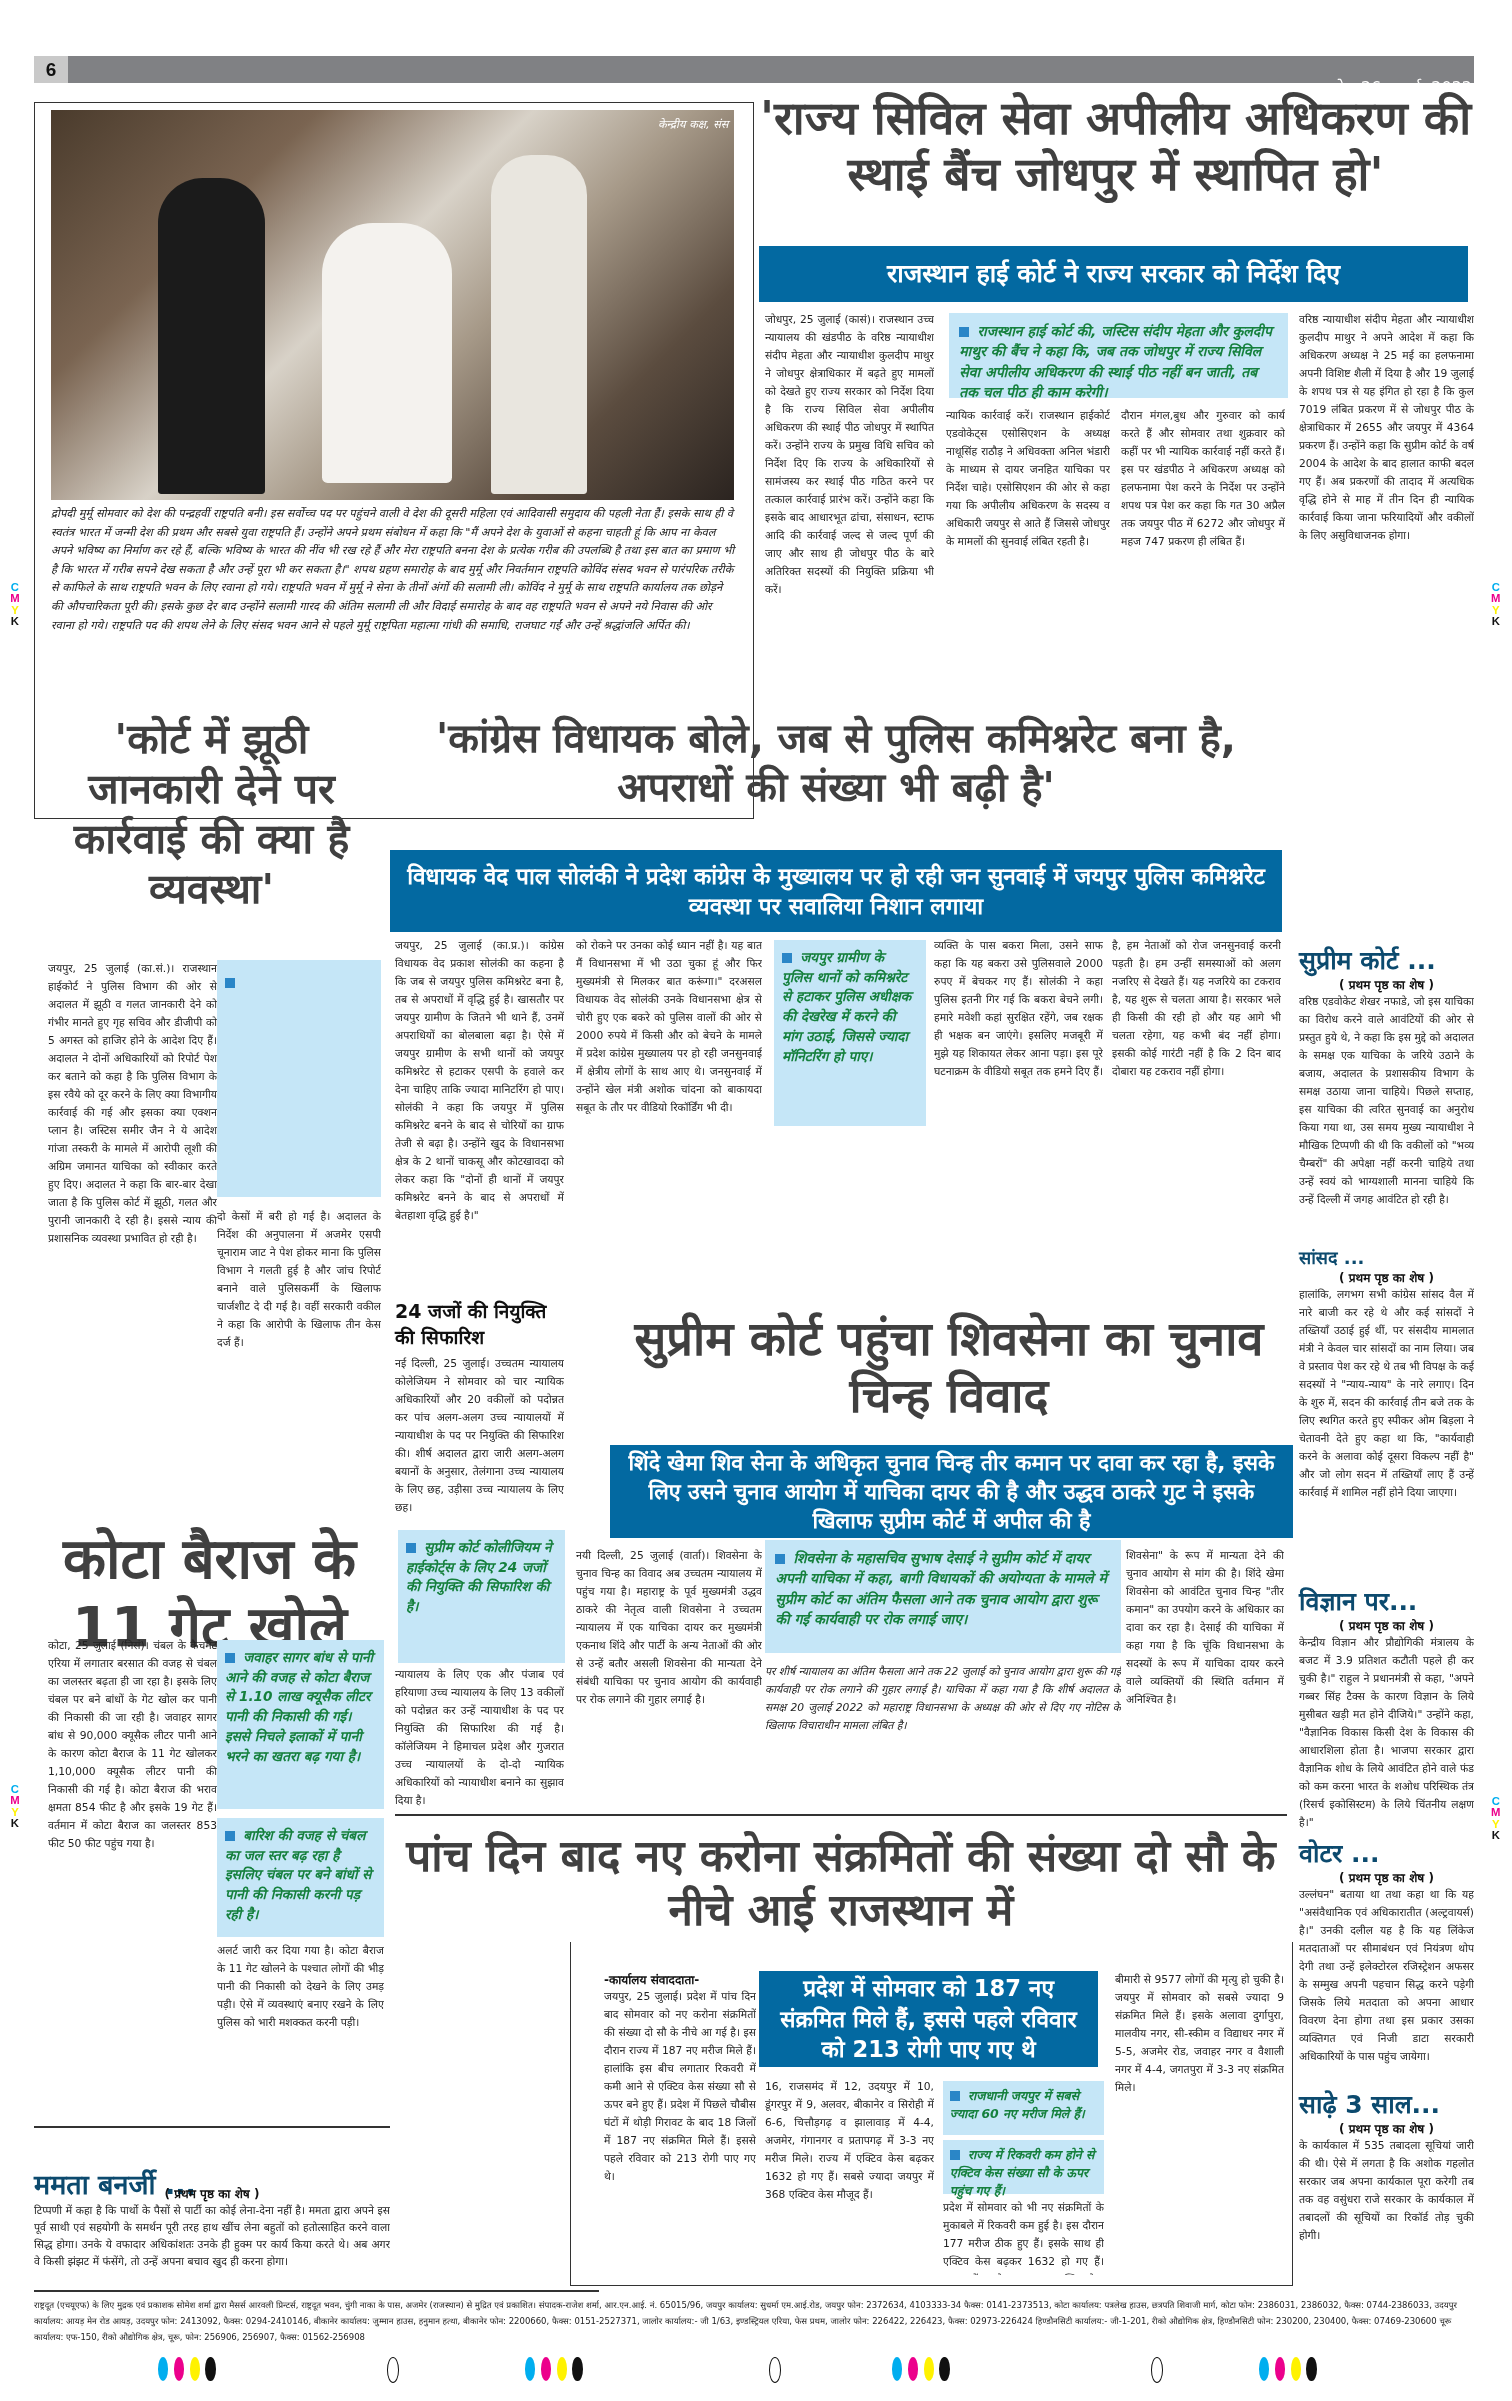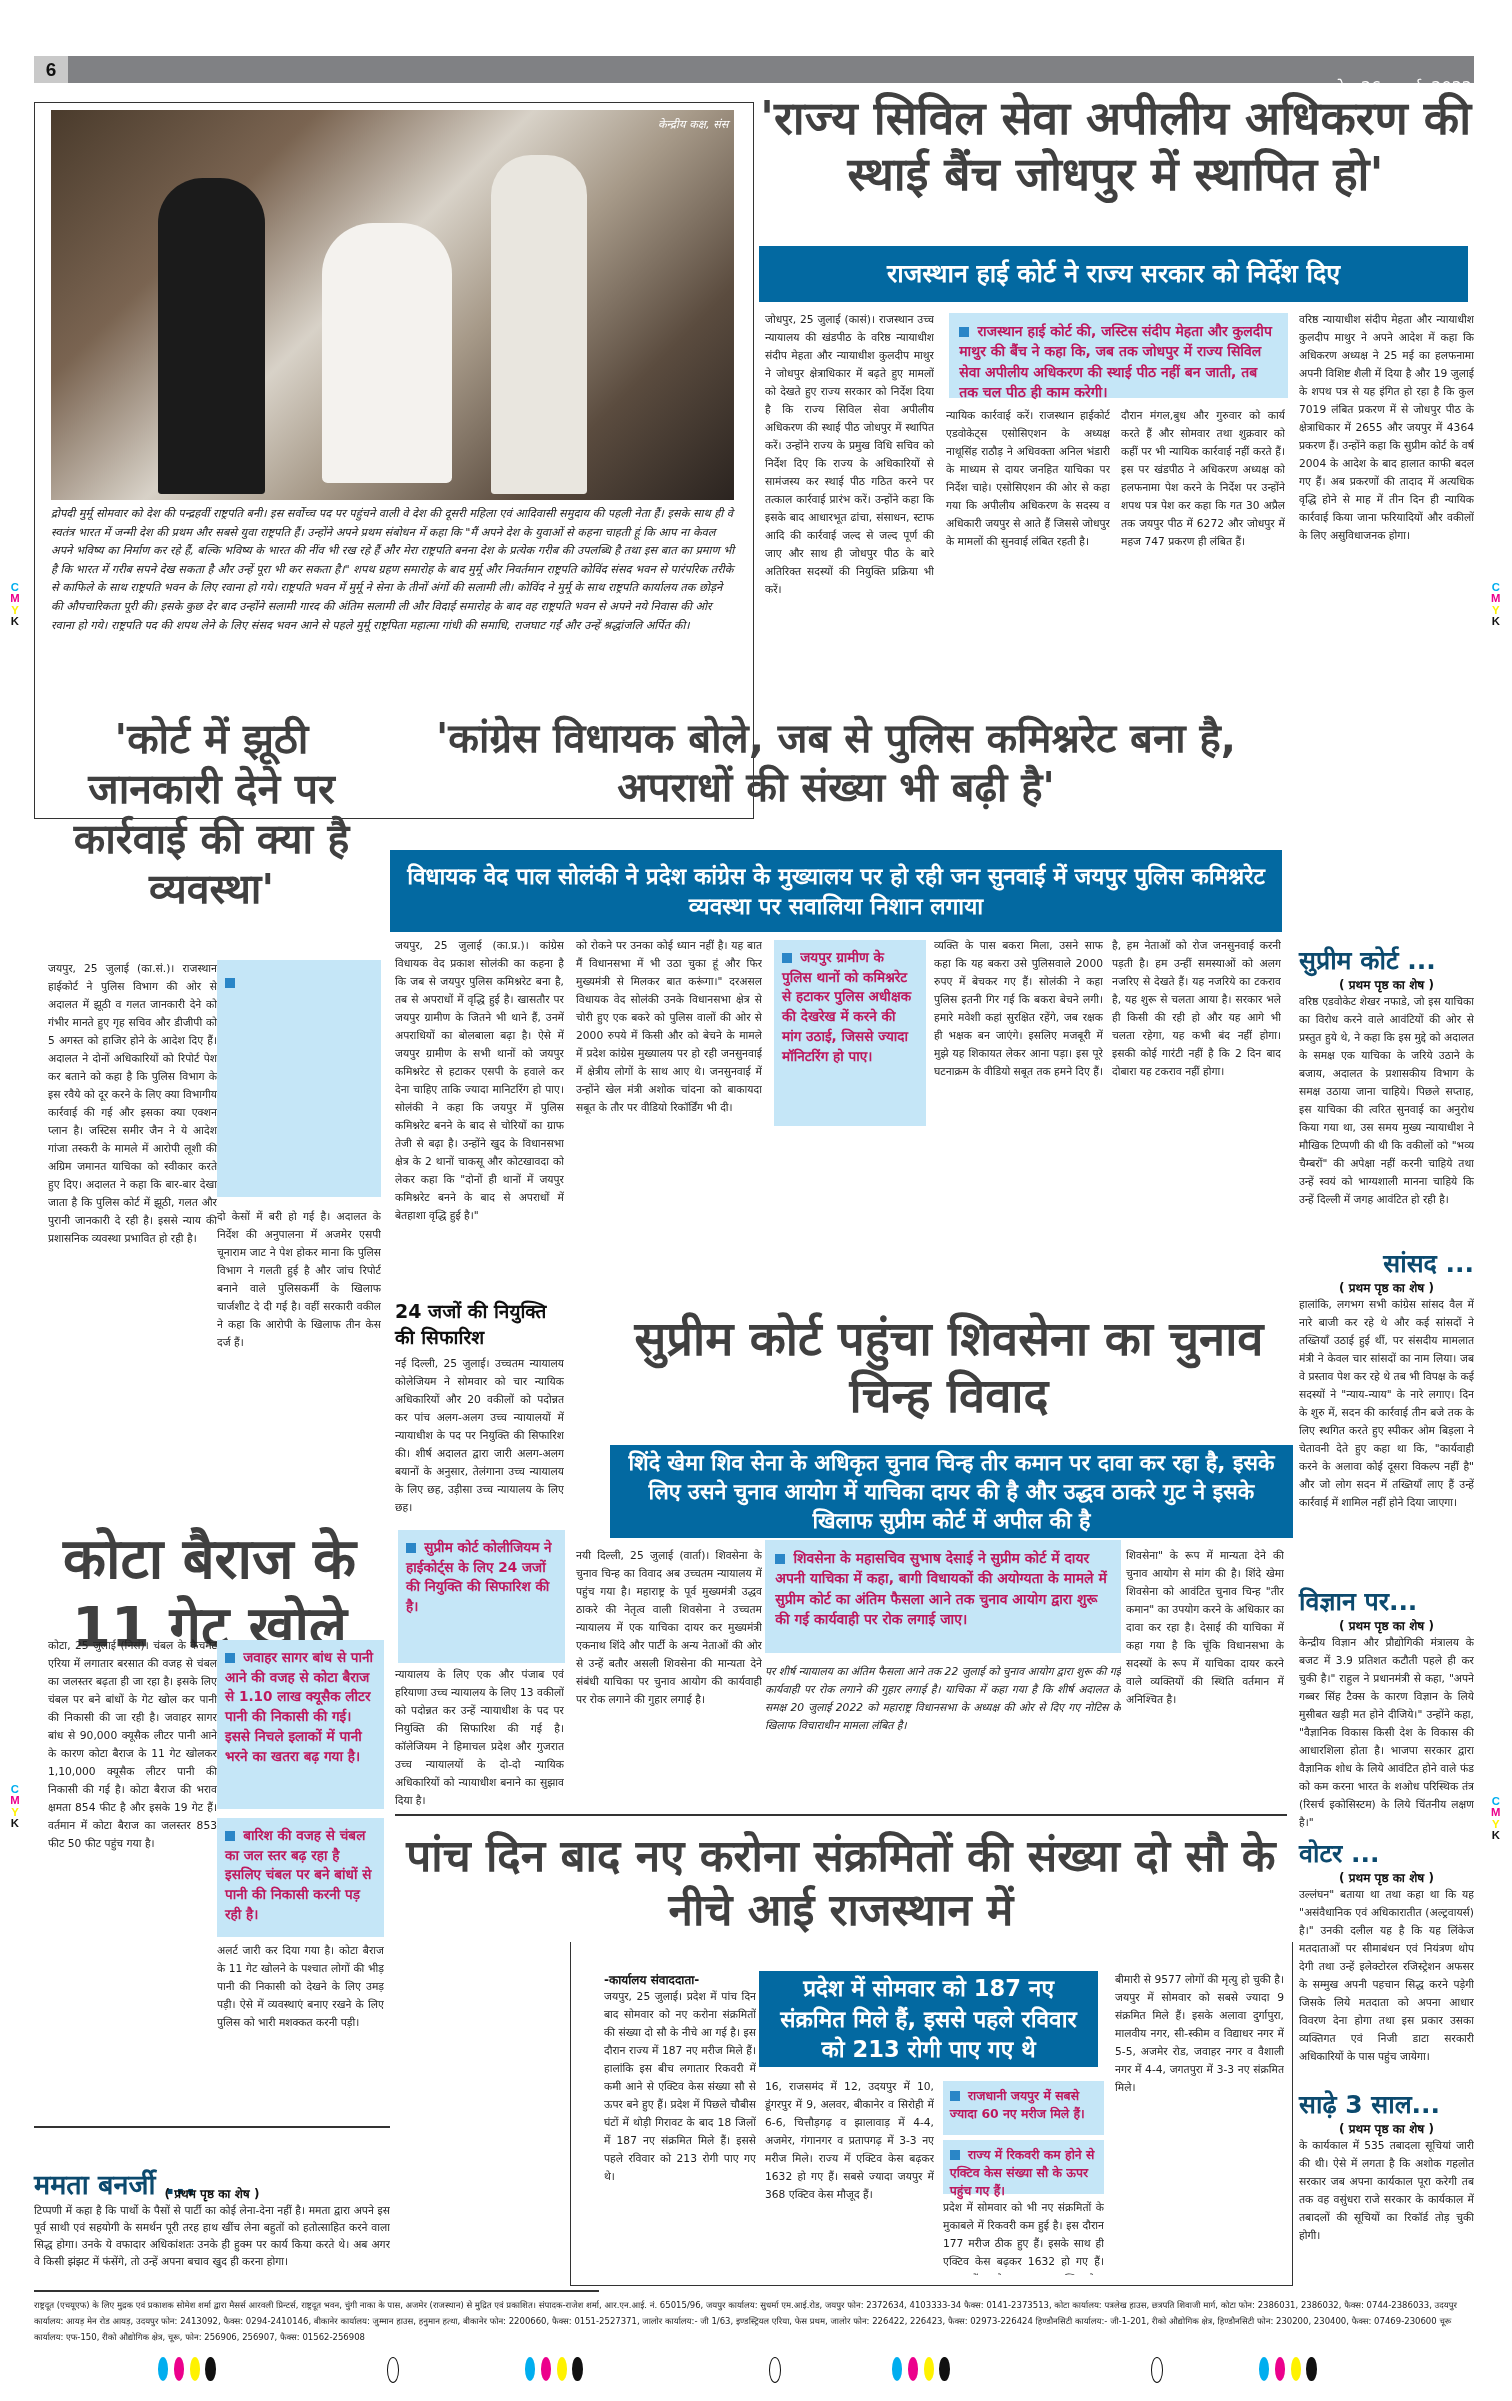--- a/index.html
+++ b/index.html
@@ -3,21 +3,21 @@
 <meta charset="utf-8">
 <style>
   html,body{margin:0;padding:0;background:#fff;}
   body{width:1512px;height:2401px;position:relative;overflow:hidden;font-family:"DejaVu Sans","Liberation Sans",sans-serif;color:#111;}
   .abs{position:absolute;}
   .hdrbar{left:34px;top:56px;width:1440px;height:27px;background:#808184;}
   .pgnum{left:34px;top:56px;width:34px;height:27px;background:#c9c9c9;color:#111;font:bold 19px "Liberation Sans",sans-serif;text-align:center;line-height:27px;}
   .masthead{right:40px;top:56px;height:27px;line-height:27px;color:#fff;font:16px "DejaVu Sans",sans-serif;margin-top:20px;}
   .h1{font-weight:bold;color:#404040;line-height:1.22;text-align:center;font-family:"DejaVu Sans",sans-serif;}
   .deck{background:#0369a1;color:#fff;text-align:center;font-weight:bold;display:flex;align-items:center;justify-content:center;line-height:1.35;box-sizing:border-box;padding:4.5px 11.3px;}
-  .pull{background:#c5e6f7;box-sizing:border-box;font-weight:bold;color:#be185d;line-height:1.45;}
+  .pull{background:#c5e6f7;box-sizing:border-box;font-weight:bold;color:#15803d;line-height:1.45;font-style:italic;}
   .pull .bullet{display:inline-block;width:10.2px;height:10.2px;background:#2a86c7;margin-right:8px;vertical-align:middle;}
   .body{font-size:10.7px;line-height:18px;text-align:justify;color:#222;overflow:hidden;}
   .photo{background:linear-gradient(135deg,#4a3b2c 0%,#7a6451 25%,#d8d2c8 45%,#a79a89 60%,#5b4c3f 80%,#2b2420 100%);overflow:hidden;}
   .caption{font-style:italic;font-size:11.3px;line-height:18.6px;color:#222;}
   .frame{border:1.7px solid #333;box-sizing:border-box;}
   .sidehead{font-weight:bold;font-size:27px;color:#0c4a6e;margin-top:8px;}
   .sidesub{font-weight:bold;font-size:12px;text-align:center;}
   .rule{background:#333;}
   .footer{font-size:8.5px;line-height:16px;color:#222;}
   .dot{display:inline-block;width:10.2px;height:24px;border-radius:50%;margin-right:5.6px;}
@@ -109,21 +109,21 @@
 <div class="abs body" style="left:34px;top:2202px;width:356px;height:85px;font-size:10.7px;line-height:17px;">टिप्पणी में कहा है कि पार्थो के पैसों से पार्टी का कोई लेना-देना नहीं है। ममता द्वारा अपने इस पूर्व साथी एवं सहयोगी के समर्थन पूरी तरह हाथ खींच लेना बहुतों को हतोत्साहित करने वाला सिद्ध होगा। उनके ये वफादार अधिकांशतः उनके ही हुक्म पर कार्य किया करते थे। अब अगर वे किसी झंझट में फंसेंगे, तो उन्हें अपना बचाव खुद ही करना होगा।</div>
 <div class="abs rule" style="left:34px;top:2290px;width:565px;height:1.7px;"></div>
 
 
 <div class="abs" style="left:1299px;top:934px;width:175px;">
   <div class="sidehead" style="font-size:25px;">सुप्रीम कोर्ट ...</div>
   <div class="sidesub">( प्रथम पृष्ठ का शेष )</div>
   <div class="body" style="height:237px;">वरिष्ठ एडवोकेट शेखर नफाडे, जो इस याचिका का विरोध करने वाले आवंटियों की ओर से प्रस्तुत हुये थे, ने कहा कि इस मुद्दे को अदालत के समक्ष एक याचिका के जरिये उठाने के बजाय, अदालत के प्रशासकीय विभाग के समक्ष उठाया जाना चाहिये। पिछले सप्ताह, इस याचिका की त्वरित सुनवाई का अनुरोध किया गया था, उस समय मुख्य न्यायाधीश ने मौखिक टिप्पणी की थी कि वकीलों को "भव्य चैम्बरों" की अपेक्षा नहीं करनी चाहिये तथा उन्हें स्वयं को भाग्यशाली मानना चाहिये कि उन्हें दिल्ली में जगह आवंटित हो रही है।</div>
 </div>
 <div class="abs" style="left:1299px;top:1237px;width:175px;">
-  <div class="sidehead" style="font-size:25px;text-align:right;">सांसद ...</div>
+  <div class="sidehead" style="font-size:18px;">सांसद ...</div>
   <div class="sidesub">( प्रथम पृष्ठ का शेष )</div>
   <div class="body" style="height:271px;">हालांकि, लगभग सभी कांग्रेस सांसद वैल में नारे बाजी कर रहे थे और कई सांसदों ने तख्तियाँ उठाई हुई थीं, पर संसदीय मामलात मंत्री ने केवल चार सांसदों का नाम लिया। जब वे प्रस्ताव पेश कर रहे थे तब भी विपक्ष के कई सदस्यों ने "न्याय-न्याय" के नारे लगाए। दिन के शुरु में, सदन की कार्रवाई तीन बजे तक के लिए स्थगित करते हुए स्पीकर ओम बिड़ला ने चेतावनी देते हुए कहा था कि, "कार्यवाही करने के अलावा कोई दूसरा विकल्प नहीं है" और जो लोग सदन में तख्तियाँ लाए हैं उन्हें कार्रवाई में शामिल नहीं होने दिया जाएगा।</div>
 </div>
 <div class="abs" style="left:1299px;top:1575px;width:175px;">
   <div class="sidehead" style="font-size:25px;">विज्ञान पर...</div>
   <div class="sidesub">( प्रथम पृष्ठ का शेष )</div>
   <div class="body" style="height:226px;">केन्द्रीय विज्ञान और प्रौद्योगिकी मंत्रालय के बजट में 3.9 प्रतिशत कटौती पहले ही कर चुकी है।" राहुल ने प्रधानमंत्री से कहा, "अपने गब्बर सिंह टैक्स के कारण विज्ञान के लिये मुसीबत खड़ी मत होने दीजिये।" उन्होंने कहा, "वैज्ञानिक विकास किसी देश के विकास की आधारशिला होता है। भाजपा सरकार द्वारा वैज्ञानिक शोध के लिये आवंटित होने वाले फंड को कम करना भारत के शओध परिस्थिक तंत्र (रिसर्च इकोसिस्टम) के लिये चिंतनीय लक्षण है।"</div>
 </div>
 <div class="abs" style="left:1299px;top:1827px;width:175px;">
   <div class="sidehead" style="font-size:25px;">वोटर ...</div>

